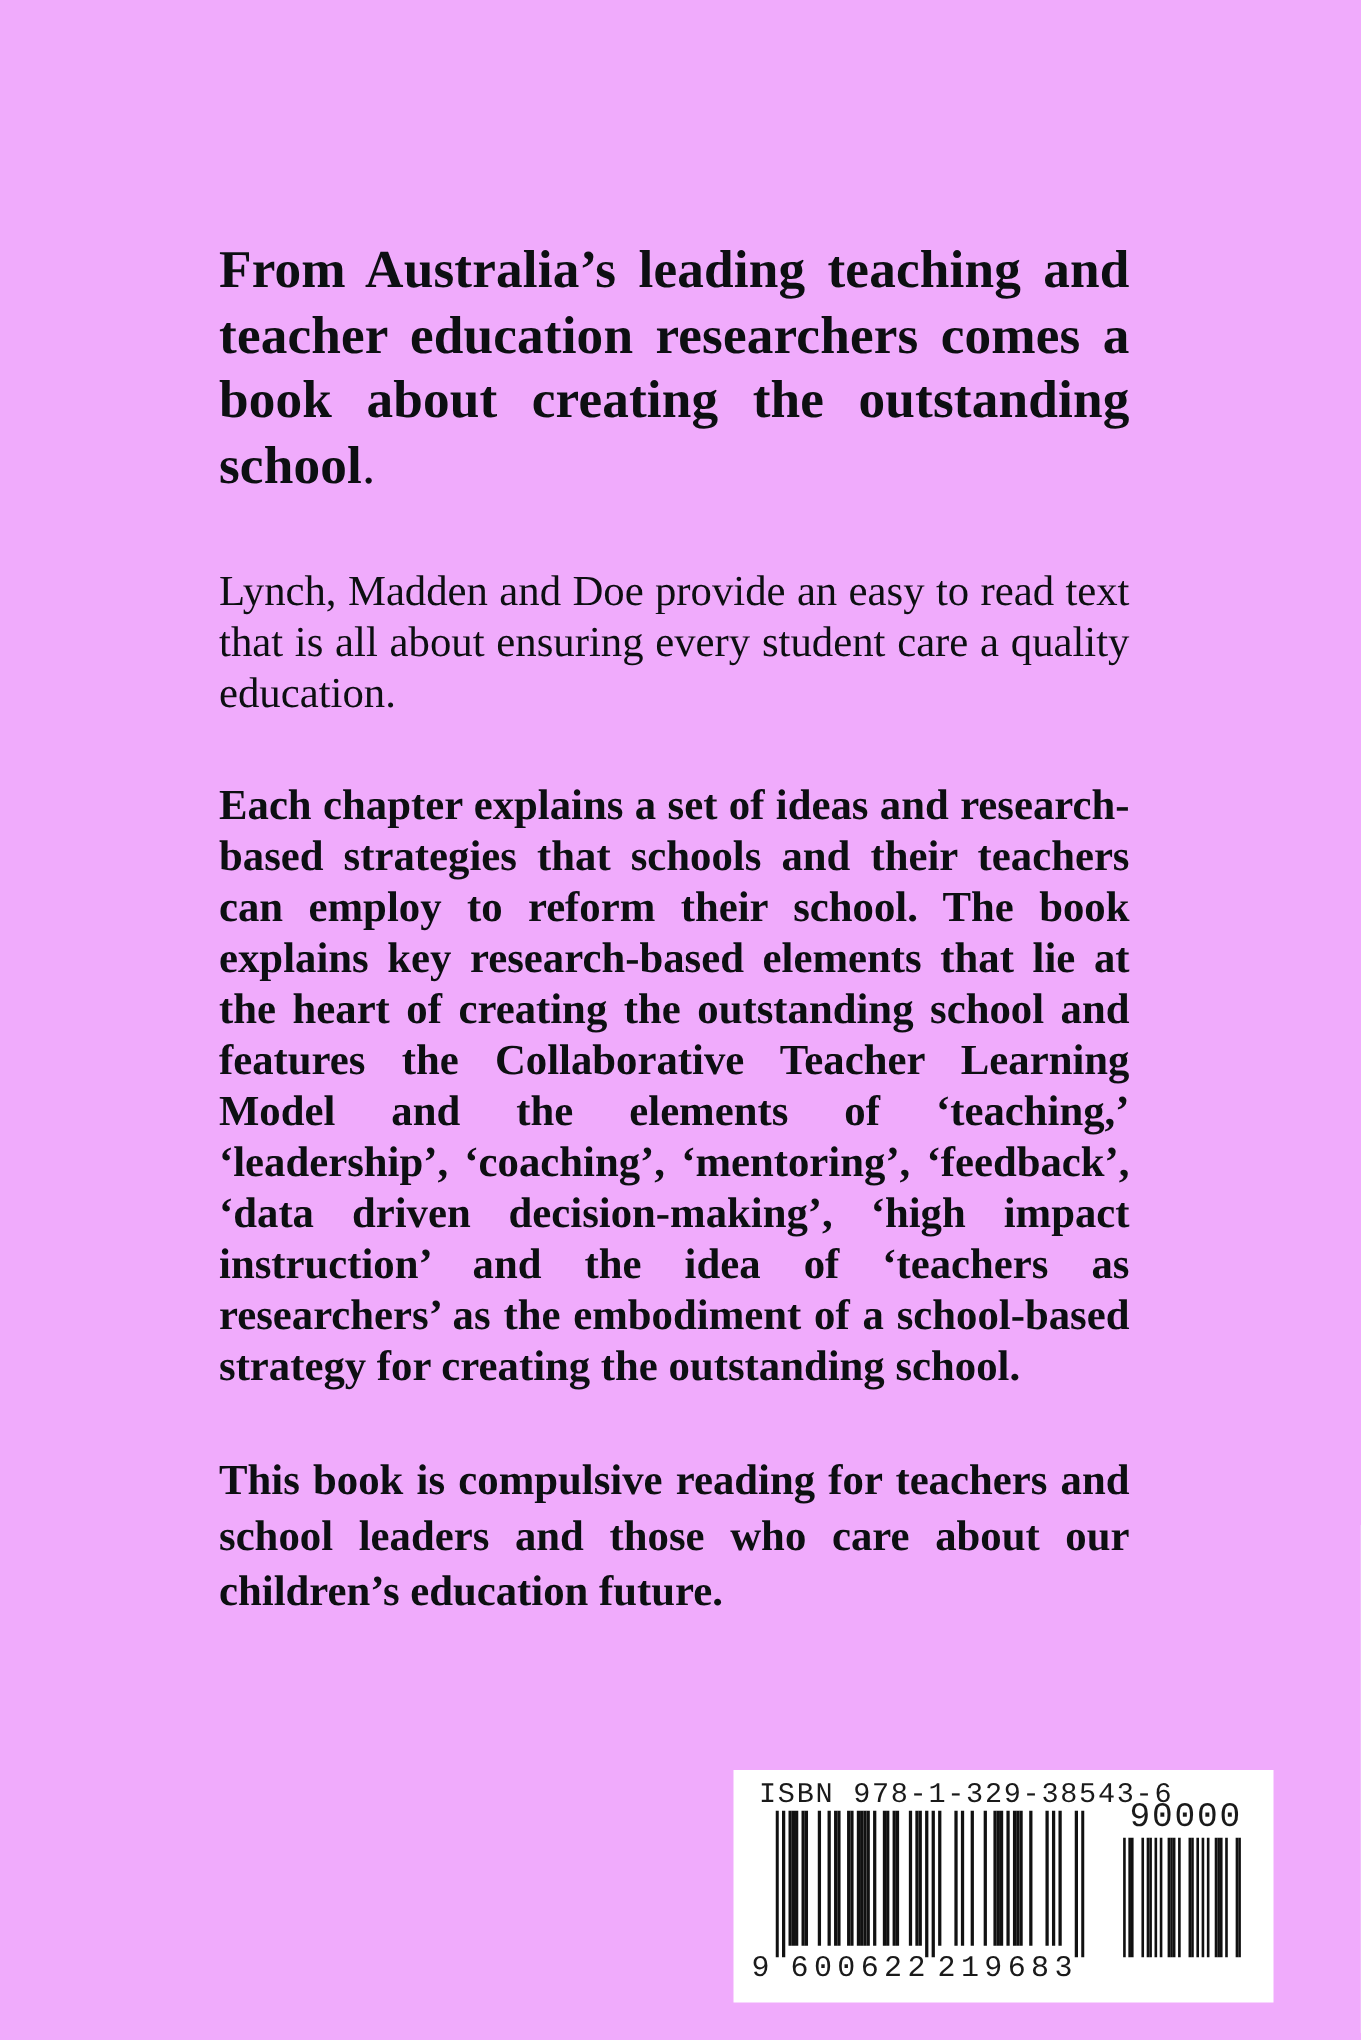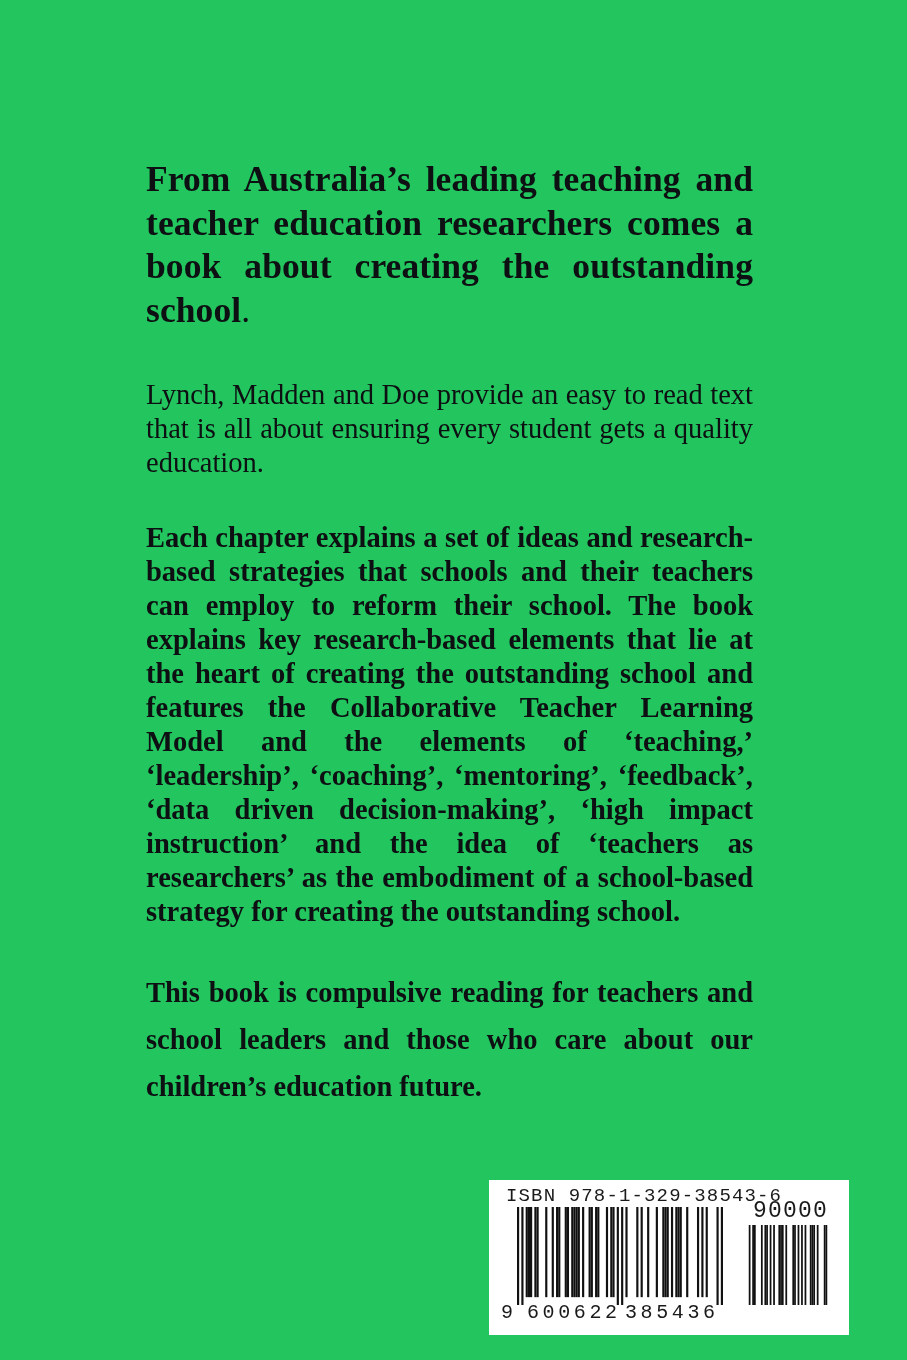--- a/index.html
+++ b/index.html
@@ -12,21 +12,21 @@
     background: #f2f5f8;
     font-family: "Liberation Serif", serif;
     color: #0d0f12;
     overflow: hidden;
     position: relative;
   }
 
   .page {
     position: absolute;
     inset: 0;
-    background: #22c55e;
+    background: #f0abfc;
   }
 
   .text-column {
     position: absolute;
     left: 146px;
     top: 158px;
     width: 607px;
   }
 
   .headline {
@@ -54,21 +54,21 @@
     margin: 0;
   }
 
   .para-authors { margin-top: 46px; }
   .para-main    { margin-top: 41px; font-weight: bold; }
 
   .closing {
     font-family: "Liberation Serif", serif;
     font-weight: bold;
     font-size: 28.5px;
-    line-height: 47px;
+    line-height: 37px;
     text-align: justify;
     text-align-last: left;
     margin-top: 40px;
   }
 
   
   .barcode-box {
     position: absolute;
     left: 489px;
     top: 1148px;
@@ -129,21 +129,21 @@
 </style>
 </head>
 <body>
 
 <div class="page">
 
   <div class="text-column">
 
     <p class="headline"><span>From Australia’s leading teaching and teacher education researchers comes a book about creating the outstanding school</span><span class="tail">.</span></p>
 
-    <p class="para para-authors">Lynch, Madden and Doe provide an easy to read text that is all about ensuring every student gets a quality education.</p>
+    <p class="para para-authors">Lynch, Madden and Doe provide an easy to read text that is all about ensuring every student care a quality education.</p>
 
     <p class="para para-main">Each chapter explains a set of ideas and research-based strategies that schools and their teachers can employ to reform their school. The book  explains key research-based elements that lie at the heart of creating the outstanding school and  features the Collaborative Teacher Learning Model and the elements of ‘teaching,’ ‘leadership’, ‘coaching’, ‘mentoring’, ‘feedback’, ‘data driven decision-making’, ‘high impact instruction’ and the idea of ‘teachers as researchers’ as the embodiment of a school-based strategy for creating the outstanding school.</p>
 
     <p class="closing">This book is compulsive reading for teachers and school leaders and those who care about our children’s education future.</p>
 
   </div>
 
   <div class="barcode-box">
 
     <div class="isbn-text">ISBN 978-1-329-38543-6</div>
@@ -221,18 +221,18 @@
         <rect x="38" y="0" width="1" height="100" fill="#111111"></rect>
         <rect x="40" y="0" width="1" height="100" fill="#111111"></rect>
         <rect x="44" y="0" width="1" height="100" fill="#111111"></rect>
         <rect x="45" y="0" width="1" height="100" fill="#111111"></rect>
         <rect x="47" y="0" width="1" height="100" fill="#111111"></rect>
       </svg>
 
     <div class="ean-digits">
       <span class="d-lead">9</span>
       <span class="d-left">600622</span>
-      <span class="d-right">385436</span>
+      <span class="d-right">219683</span>
     </div>
 
   </div>
 
 </div>
 
 </body></html>

